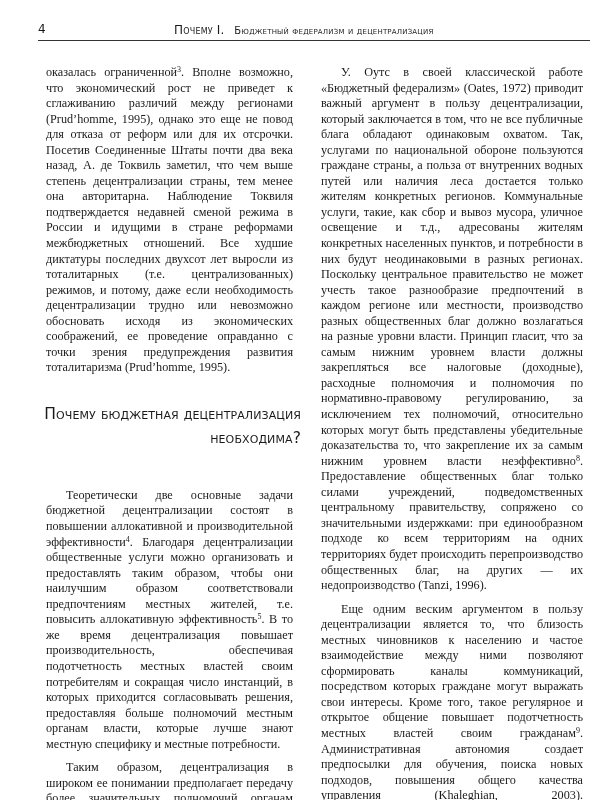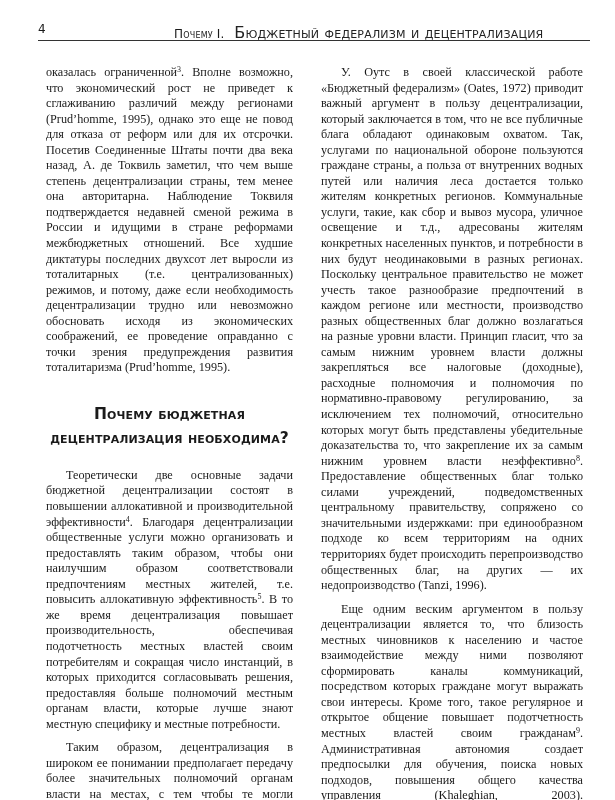--- a/index.html
+++ b/index.html
@@ -4,35 +4,35 @@
 <style>
   html, body { margin: 0; padding: 0; background: #ffffff; }
   body { width: 615px; height: 800px; position: relative; overflow: hidden; color: #1a1a1a; }
   .running-head {
     position: absolute; left: 38px; top: 22px; width: 552px; height: 18px;
     border-bottom: 1px solid #333; font-family: "DejaVu Sans", sans-serif;
   }
   .page-num { position: absolute; left: 0; top: 0; font-size: 12px; }
   .head-title { position: absolute; left: 136px; top: 1px; font-size: 11px; letter-spacing: 0.2px; }
   .head-part { font-variant: small-caps; font-size: 12px; }
-  .head-chapter { font-variant: small-caps; font-size: 16px; margin-left: 6px; color: #222; }
+  .head-chapter { font-variant: small-caps; font-size: 10px; margin-left: 6px; color: #222; }
   .col {
     position: absolute; top: 57px;
     font-family: "Liberation Serif", serif; font-size: 12.2px; line-height: 15.55px;
     text-align: justify; hyphens: manual;
   }
   .col-left { left: 38px; width: 263px; }
   .col-right { left: 313px; width: 278px; }
   .col p { margin: 8px; text-indent: 0; }
   .col p.indent { text-indent: 20px; }
   .col sup { font-size: 8px; line-height: 0; vertical-align: 4px; }
   .section-title {
     font-family: "DejaVu Sans", sans-serif; font-variant: small-caps;
-    font-size: 15.5px; line-height: 24px; text-align: center; margin: 26px 0 18px 0;
-    font-weight: bold; letter-spacing: 0.1px;
+    font-size: 15.5px; line-height: 24px; text-align: right; margin: 26px 0 38px 0;
+    font-weight: normal; letter-spacing: 0.1px;
   }
 </style>
 </head>
 <body>
 
 <div class="running-head">
   <span class="page-num">4</span>
   <span class="head-title">
     <span class="head-part">Почему I.</span>
     <span class="head-chapter">Бюджетный федерализм и децентрализация</span>

